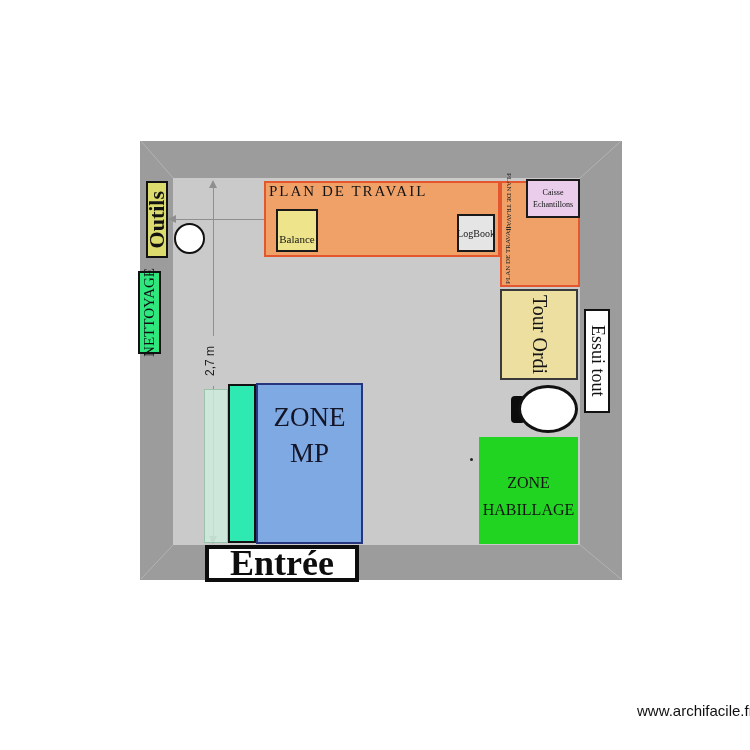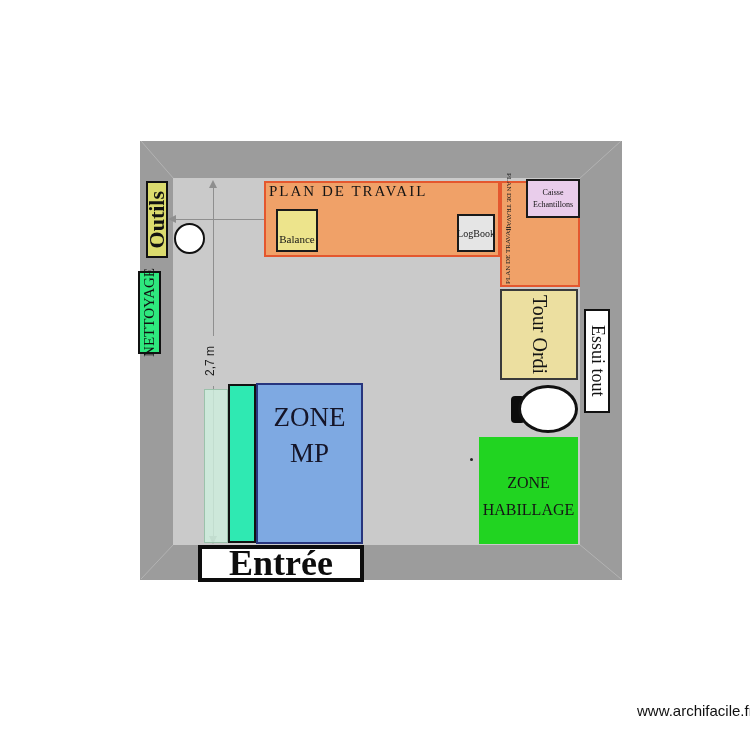--- a/index.html
+++ b/index.html
@@ -116,19 +116,19 @@
   </div>
   <div class="abs walllabel outils flex" style="left:146px;top:181px;width:22px;height:77px;">
     <span class="v-up">Outils</span>
   </div>
   <div class="abs walllabel nettoyage flex" style="left:138px;top:271px;width:23px;height:83px;">
     <span class="v-up">NETTOYAGE</span>
   </div>
 
   <div class="abs circle" style="left:174px;top:223px;width:31px;height:31px;"></div>
 
-  <div class="abs entrance entree-main flex" style="left:198px;top:545px;width:166px;height:37px;">
+  <div class="abs entrance entree-main flex" style="left:205px;top:545px;width:154px;height:37px;">
     <span>Entrée</span>
   </div>
 
   <div class="abs watermark" style="left:637px;top:702px;">www.archifacile.fr</div>
 
 </div>
 
 </body></html>

